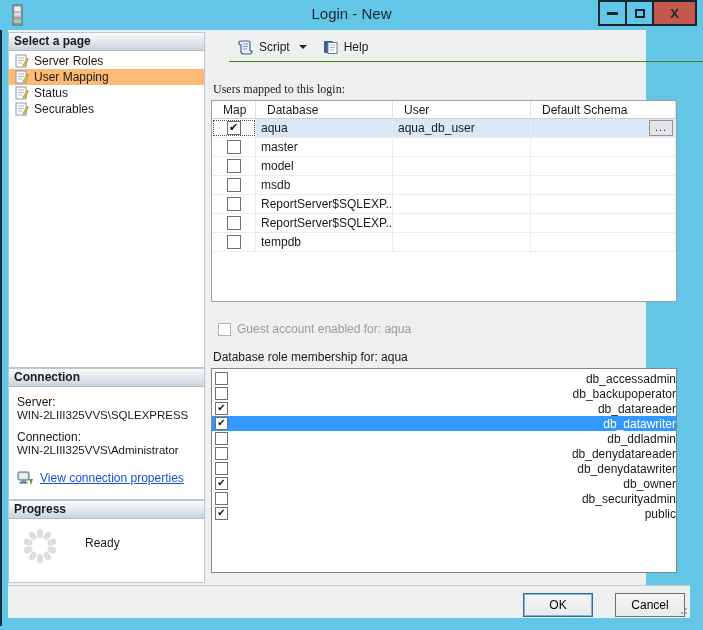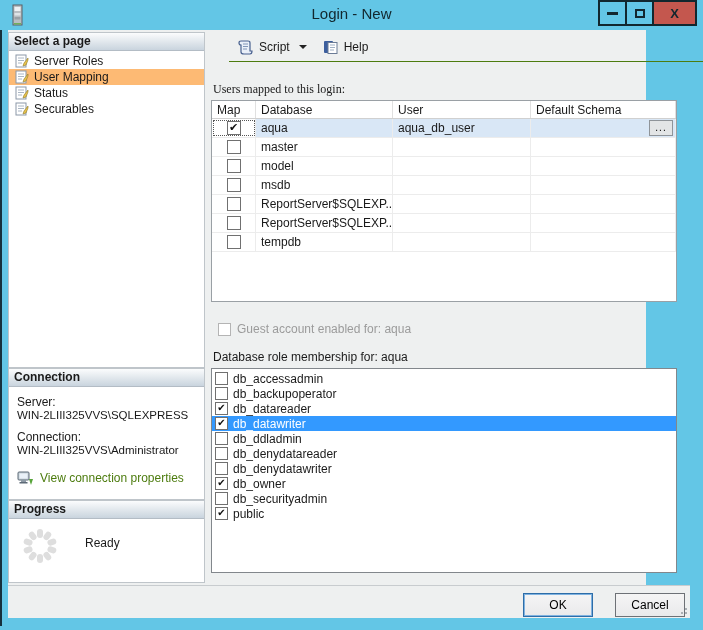--- a/index.html
+++ b/index.html
@@ -34,39 +34,39 @@
 
   .page-list { padding-top:2px; }
   .page-item { display:flex; align-items:center; gap:5px; height:16px; padding-left:6px; cursor:pointer; }
   .page-item.item-selected { background:#fdba74; }
   .page-label { white-space:nowrap; }
 
   .conn-body { padding:9px 8px 0 8px; line-height:13px; }
   .conn-label { margin-top:9px; }
   .conn-value { white-space:nowrap; font-size:11.5px; }
   .conn-link-row { display:flex; align-items:center; gap:6px; margin-top:14px; }
-  .link { color:#4d7c0f; cursor:pointer; }
+  .link { color:#1d4ed8; text-decoration:underline; cursor:pointer; }
 
   .prog-body { display:flex; align-items:center; gap:28px; padding:10px 0 0 14px; }
   .prog-status { margin-top:-6px; }
 
   
   .toolbar { position:absolute; left:197px; top:2px; width:485px; height:30px; display:flex; align-items:center;
              border-bottom:1px solid #4d7c0f;margin-left:24px; }
   .tb-btn { display:flex; align-items:center; gap:5px; padding:3px 7px; cursor:pointer; border:1px solid transparent; }
   .dd-arrow { width:0; height:0; border-left:4px solid transparent; border-right:4px solid transparent; border-top:4px solid #222; margin-left:4px; }
 
   
   .section-label { position:absolute; left:205px; white-space:nowrap; }
   .lbl-users { top:52px;font-family:Liberation Serif, serif; }
   .lbl-roles { top:320px; }
 
   .map-table { position:absolute; left:203px; top:70px; width:466px; height:202px; background:#fff; border:1px solid #9aa0a5; }
   .t-header { display:flex; height:18px; border-bottom:1px solid #d0d0d0; }
-  .t-header > div { padding:2px 4px 0 5px; border-right:1px solid #e0e0e0; white-space:nowrap; overflow:hidden; }
+  .t-header > div { padding:2px 4px 0 11px; border-right:1px solid #e0e0e0; white-space:nowrap; overflow:hidden; }
   .c-map { width:44px; flex:none; }
   .c-db { width:137px; flex:none; }
   .c-user { width:138px; flex:none; }
   .c-schema { flex:1; position:relative; }
   .t-row { display:flex; height:19px; border-bottom:1px solid #ececec; align-items:stretch; }
   .t-row > div { padding:2px 4px 0 5px; border-right:1px solid #ececec; white-space:nowrap; overflow:hidden; }
   .t-row .c-map { display:flex; align-items:center; justify-content:center; padding:0; }
   .t-row.row-selected > div { background:#d9e7f6; }
   .t-row.row-selected > .c-map { background:#fff; }
   .focus-cell { outline:1px dotted #555; outline-offset:-2px; }
@@ -74,21 +74,21 @@
   .cb { width:14px; height:14px; border:1px solid #707070; background:#fff; display:inline-flex; align-items:center; justify-content:center; font-size:11px; line-height:1; color:#111; cursor:pointer; flex:none; }
   .cb .mark { margin-top:-1px; }
   .cb.small { width:13px; height:13px; font-size:10px; }
   .cb.disabled { border-color:#b4b4b4; cursor:default; }
 
   .browse { position:absolute; right:2px; top:1px; width:24px; height:16px; background:#e3e5e6; border:1px solid #8f9499; font-size:10px; line-height:8px; letter-spacing:1px; cursor:pointer; }
 
   .guest-row { position:absolute; left:210px; top:292px; display:flex; align-items:center; gap:6px; color:#9b9b9b; }
 
   .role-list { position:absolute; left:203px; top:338px; width:466px; height:205px; background:#fff; border:1px solid #82878c; padding-top:2px; overflow:hidden; }
-  .role-row { display:flex; align-items:center; gap:5px; height:15px; padding-left:3px; cursor:pointer; }
+  .role-row { display:flex; align-items:center; gap:5px; height:15px; padding-left:3px; cursor:pointer;justify-content:space-between; }
   .role-row.role-selected { background:#3399ff; color:#fff; }
   .role-row.role-selected .cb { color:#111; }
   .role-label { white-space:nowrap; }
 
   
   .footer-sep { position:absolute; left:0; top:555px; width:682px; height:1px; background:#c8cccf; }
   .footer { position:absolute; left:0; top:556px; width:682px; height:32px; background:#eef0f0; }
   .btn { position:absolute; top:7px; width:70px; height:24px; background:linear-gradient(180deg,#f5f5f5,#e9eaeb);
          font-family:"Liberation Sans", sans-serif; font-size:12px; cursor:pointer; }
   .btn-ok { left:515px; border:1px solid #2d6da8; box-shadow:inset 0 0 0 1px #7fb2e0; }

